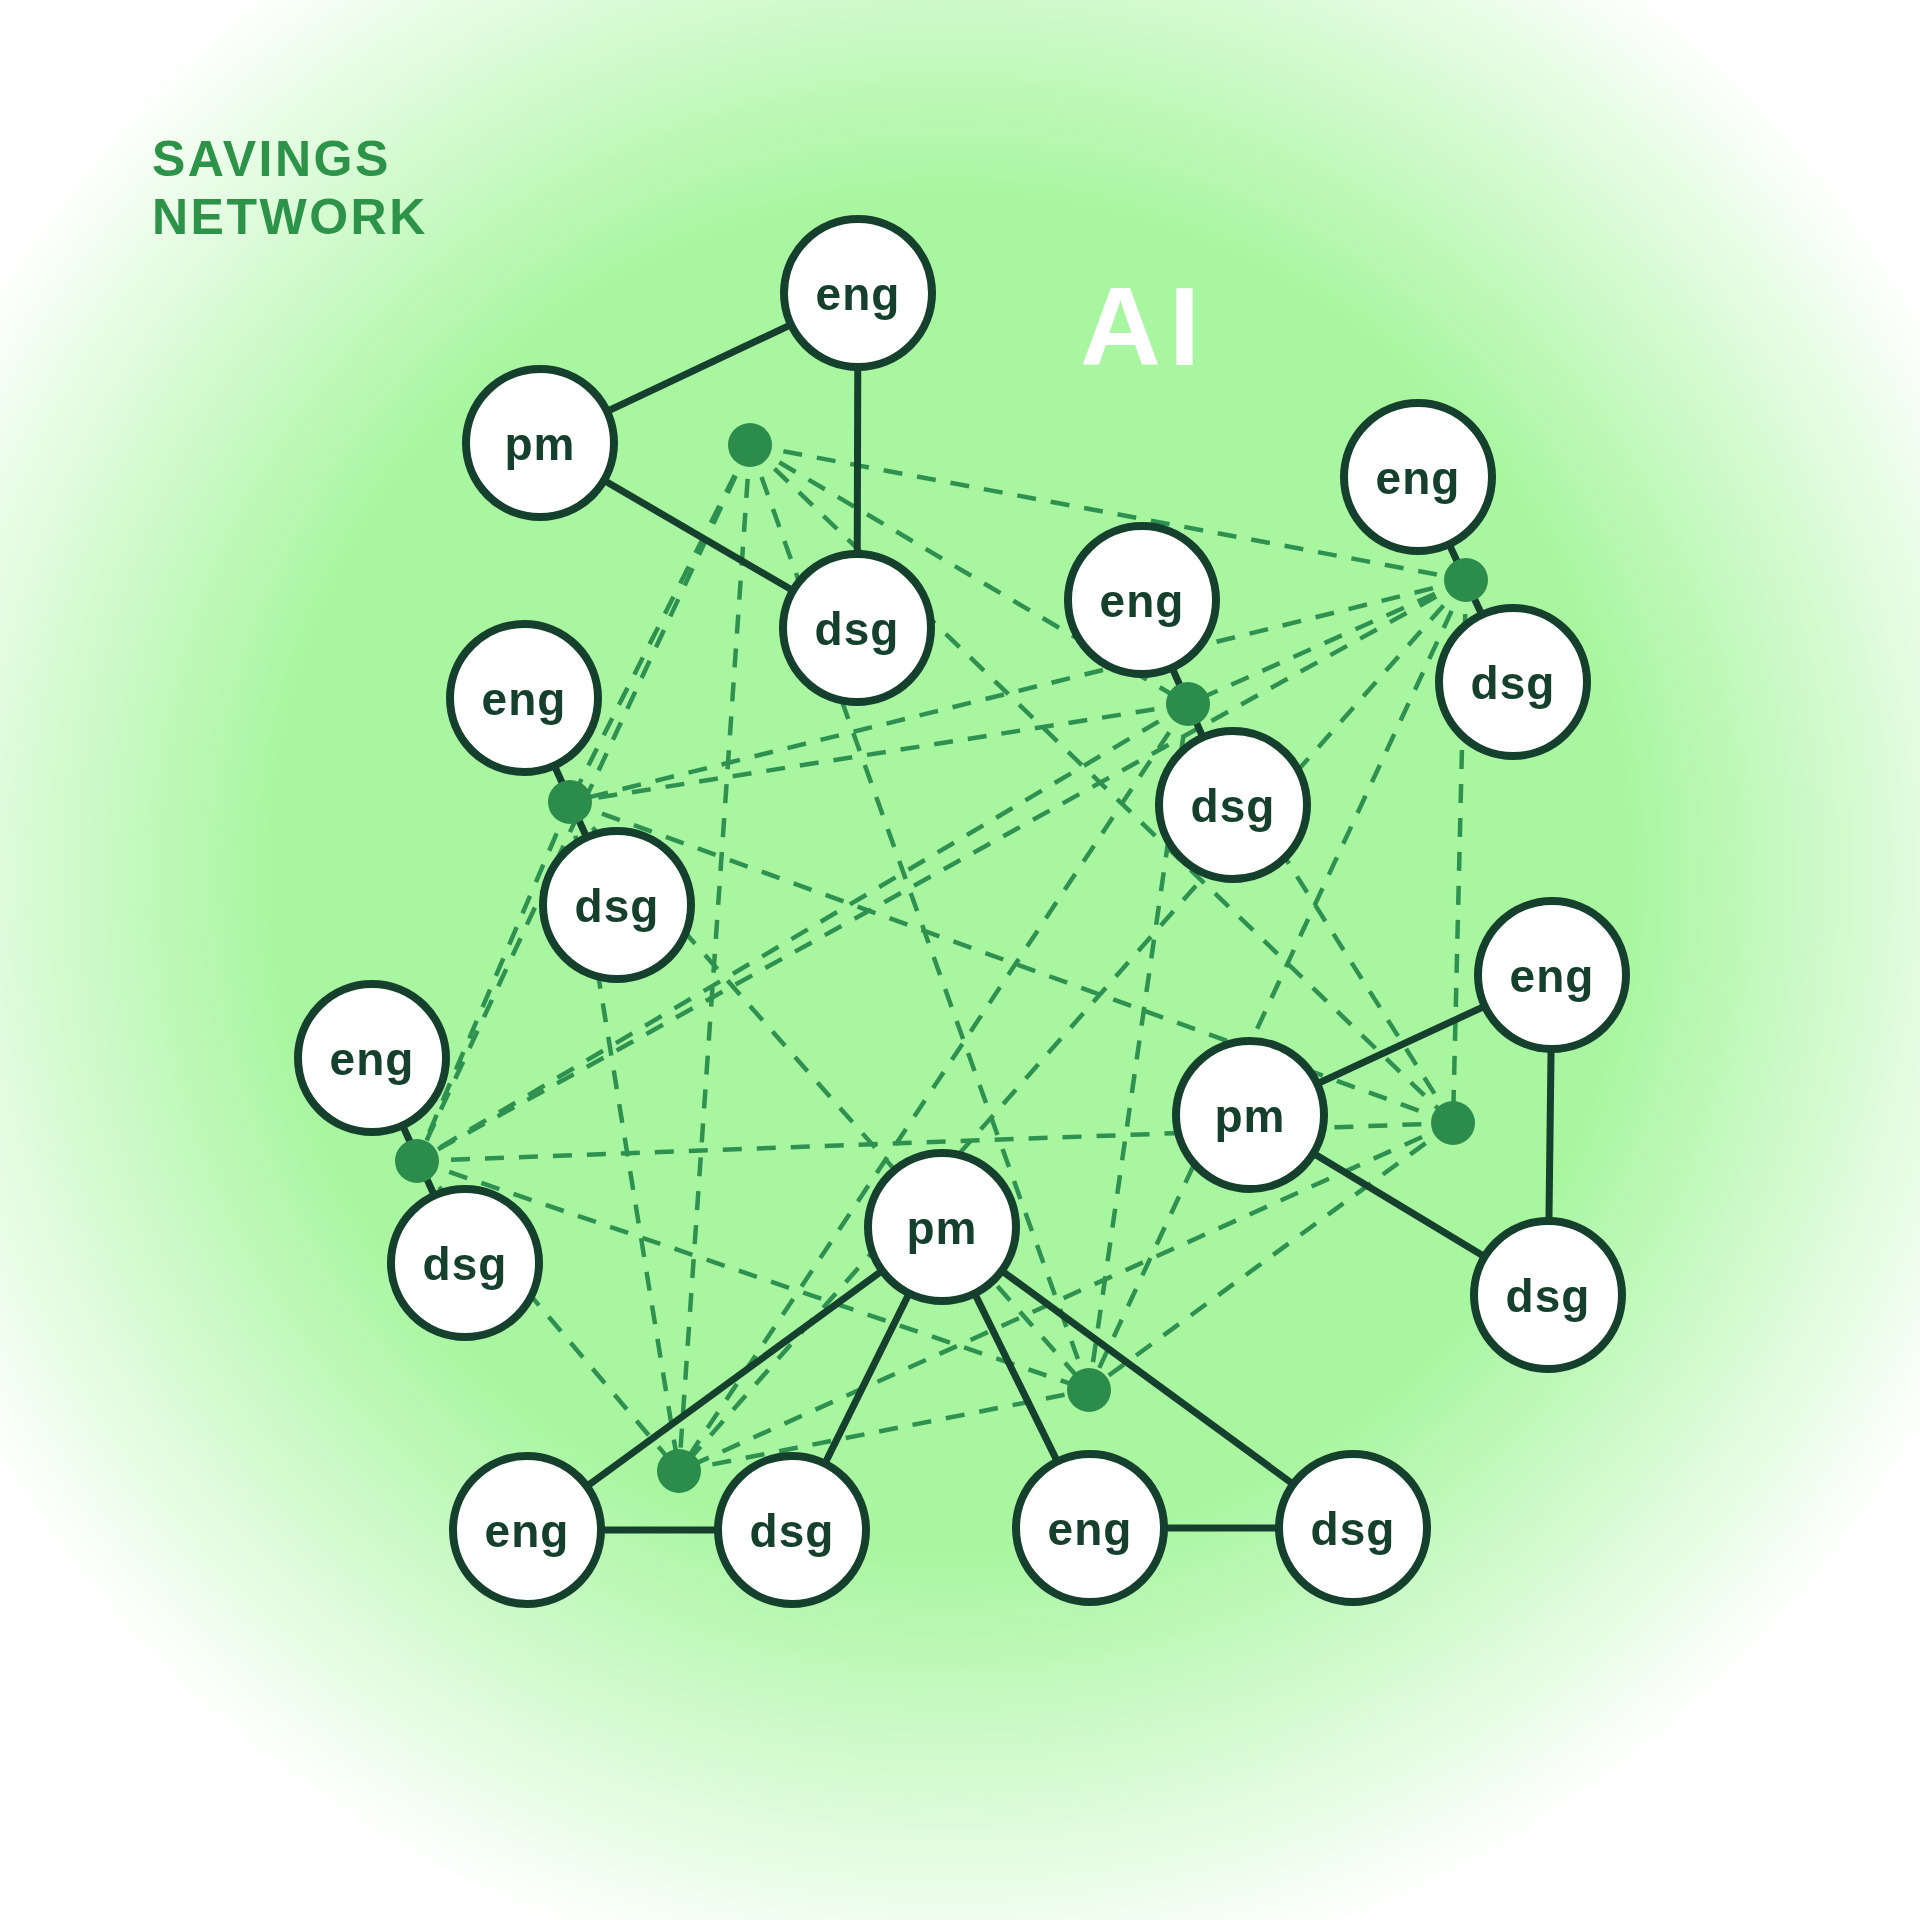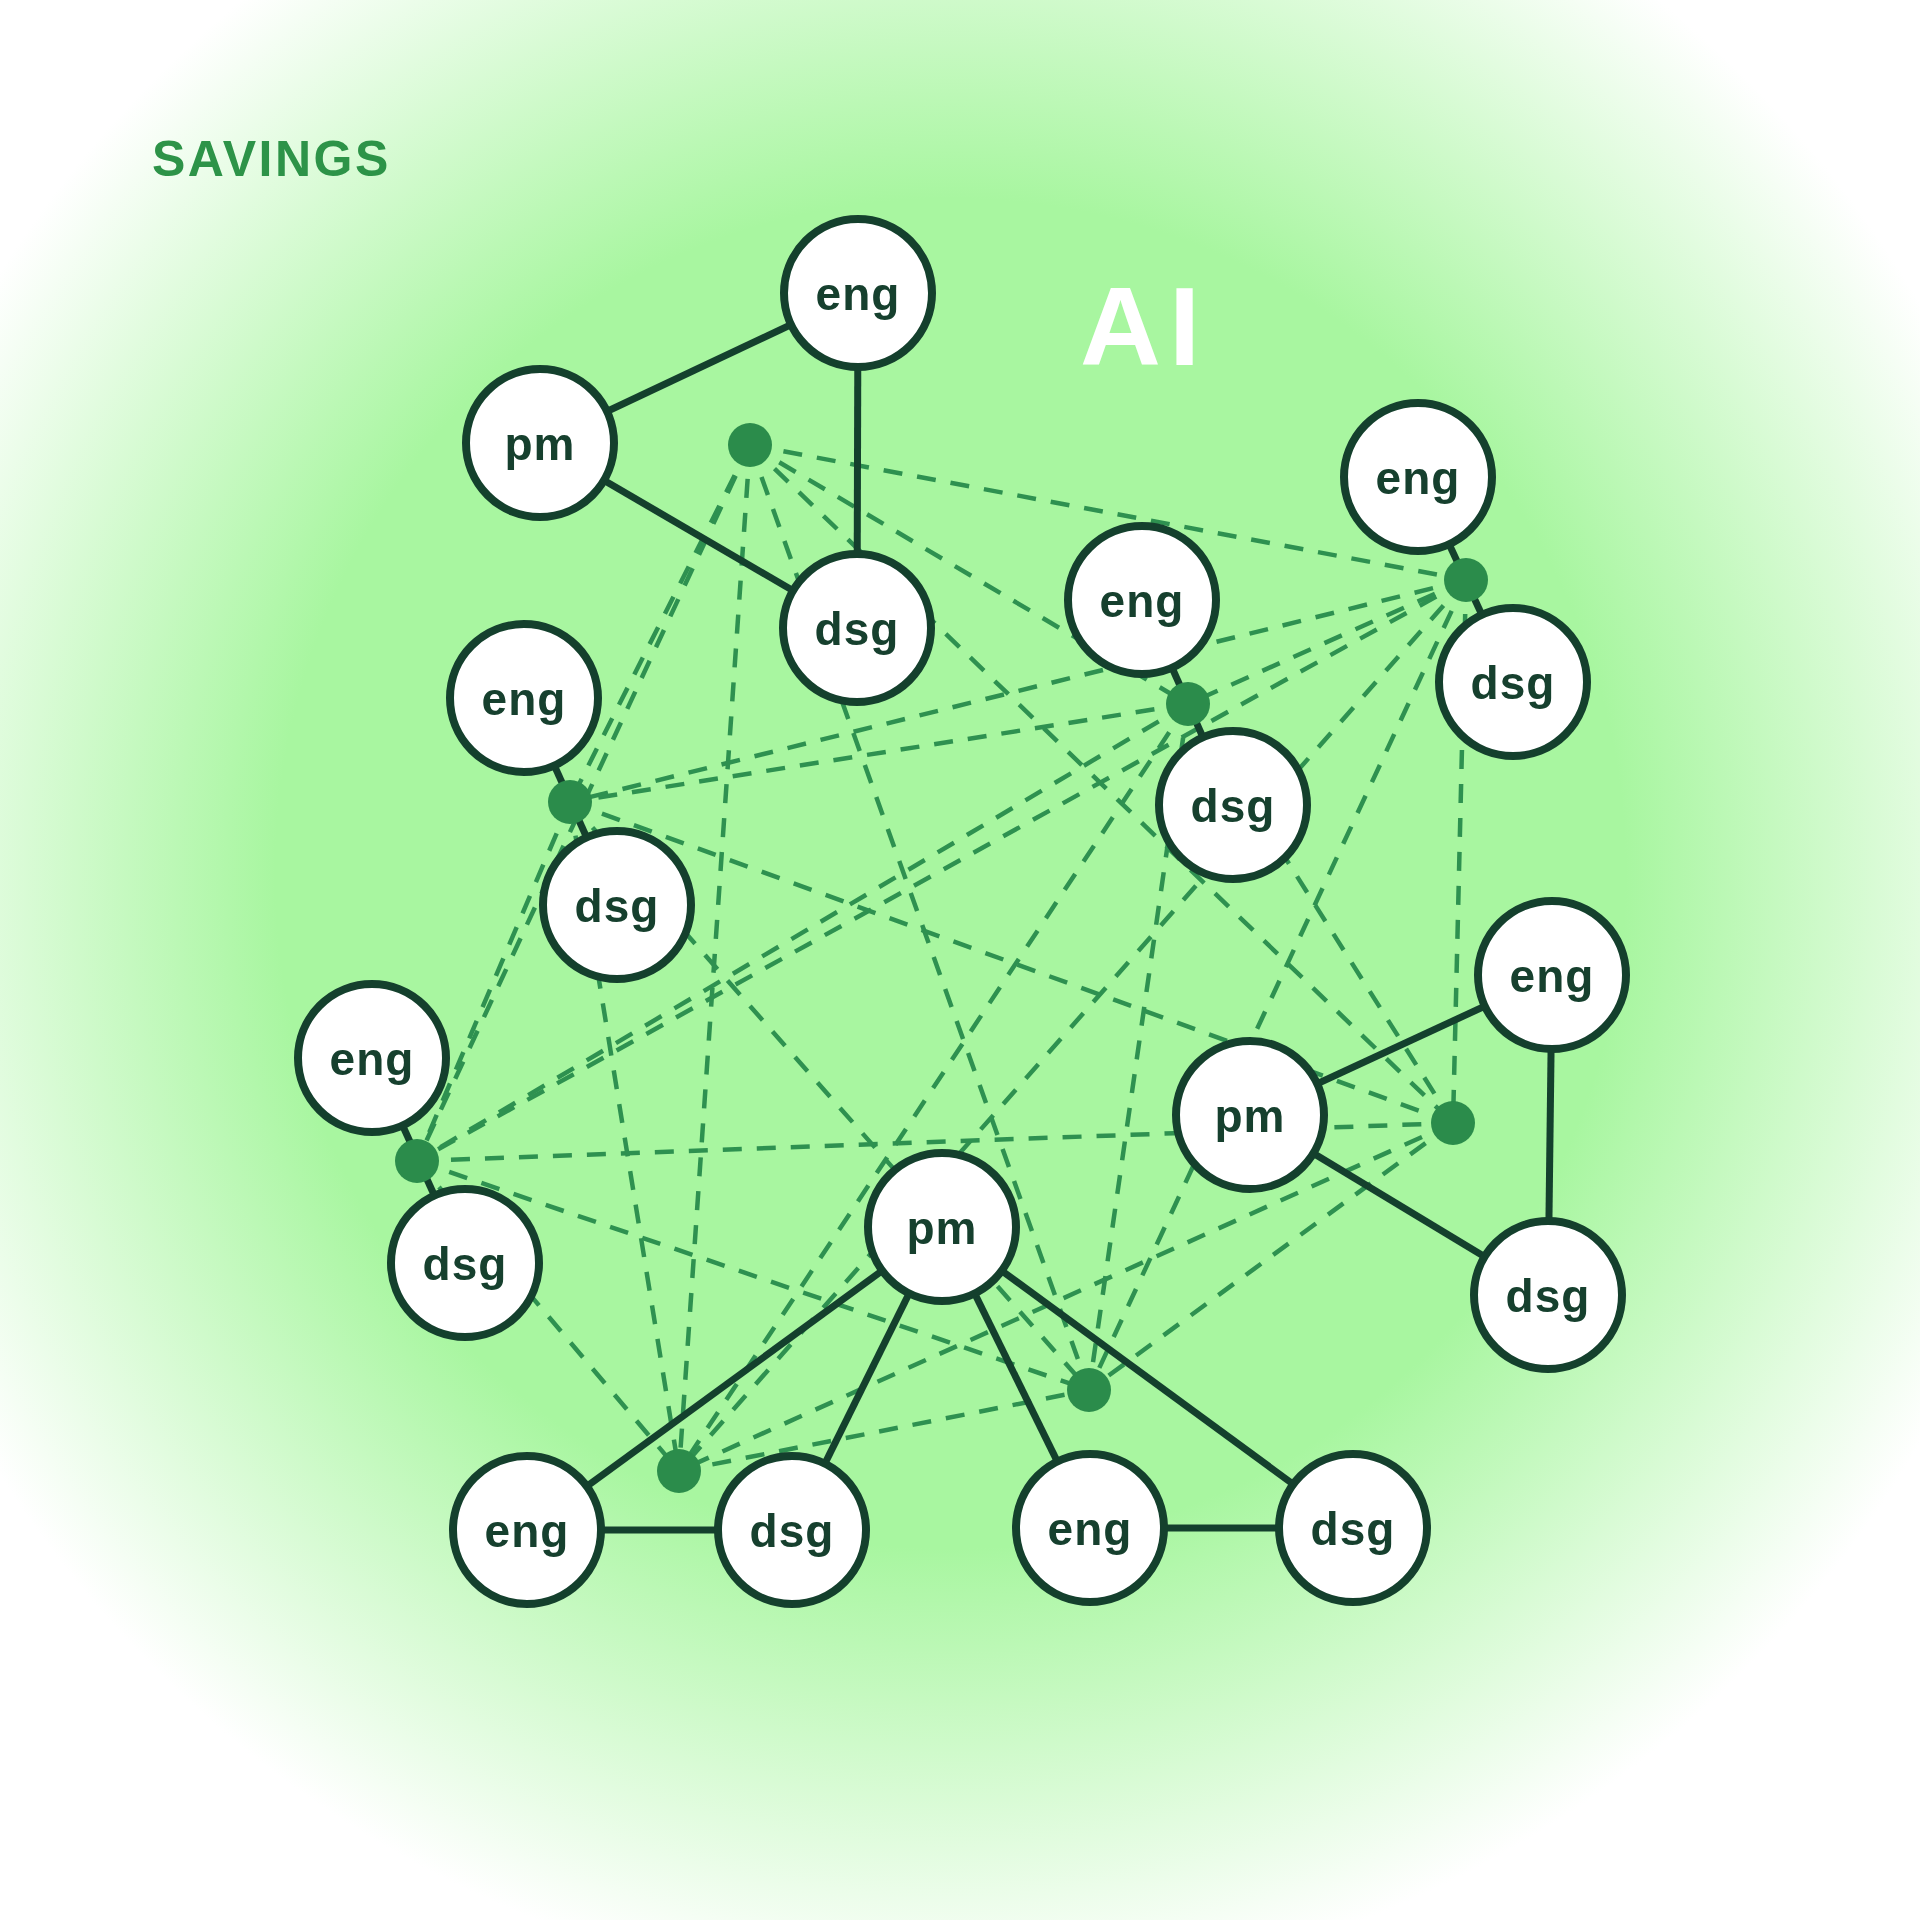--- a/index.html
+++ b/index.html
@@ -171,16 +171,16 @@
       <g>
         <circle cx="1090" cy="1528" r="74" fill="#ffffff" stroke="#14402d" stroke-width="8"></circle>
         <text x="1090" y="1545" class="nlabel" fill="#16402e">eng</text>
       </g>
       <g>
         <circle cx="1353" cy="1528" r="74" fill="#ffffff" stroke="#14402d" stroke-width="8"></circle>
         <text x="1353" y="1545" class="nlabel" fill="#16402e">dsg</text>
       </g>
     </svg>
 
-  <div class="title" style="color: rgb(45, 147, 72);"><span>SAVINGS</span><br></div>
+  <div class="title" style="color: rgb(45, 147, 72);"><span>SAVINGS</span><br><span>NETWORK</span></div>
 
   <div class="ai-label" style="color: rgb(255, 255, 255); text-align: center;">AI</div>
 </div>
 
 </body></html>

